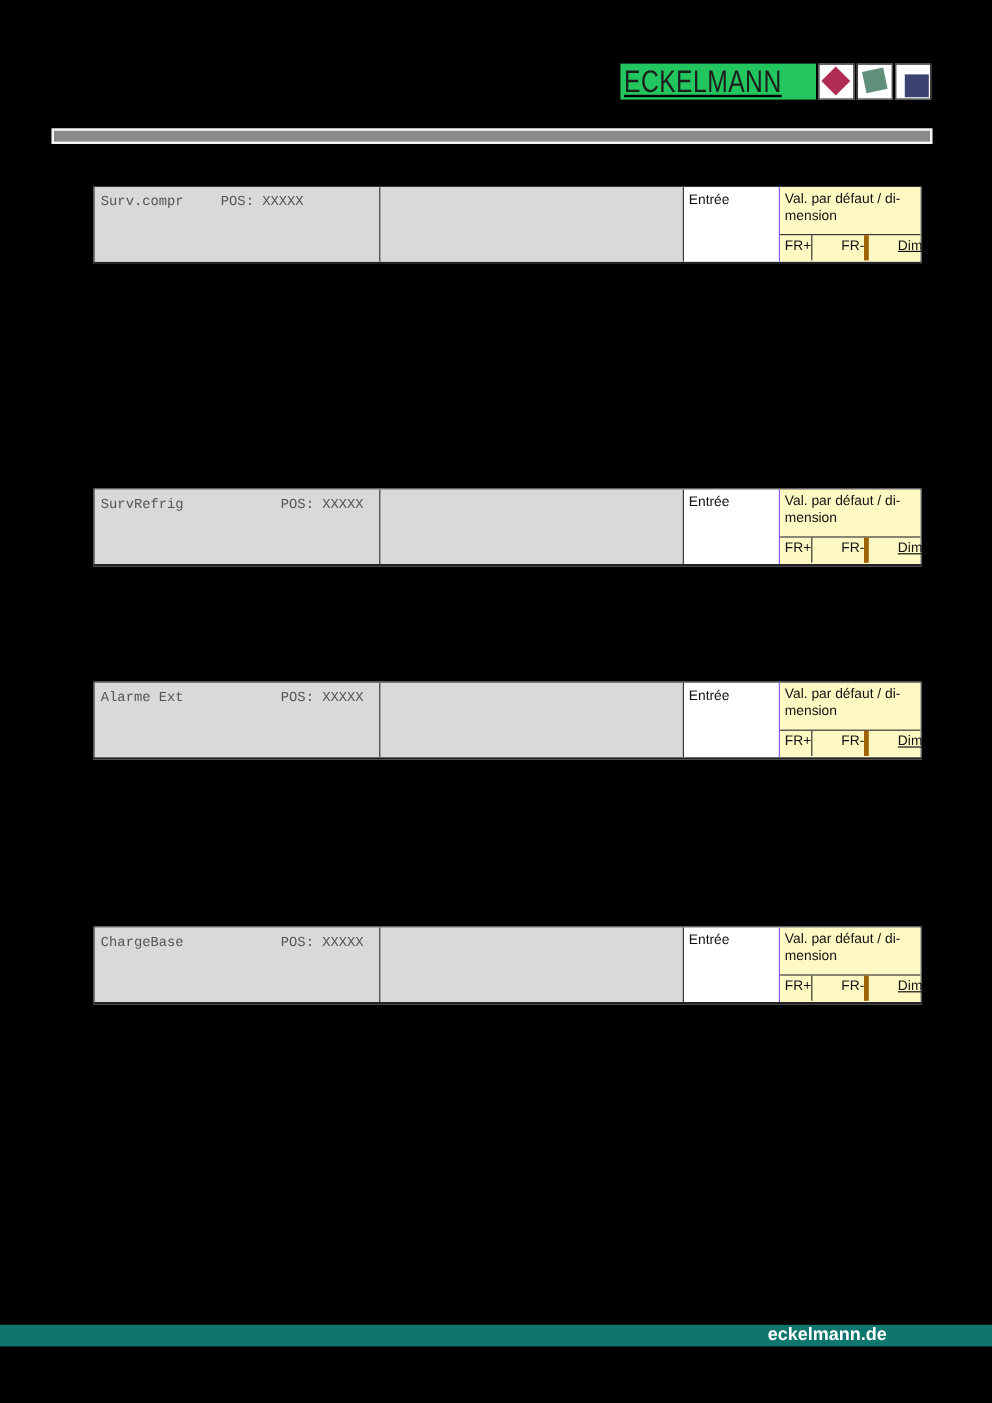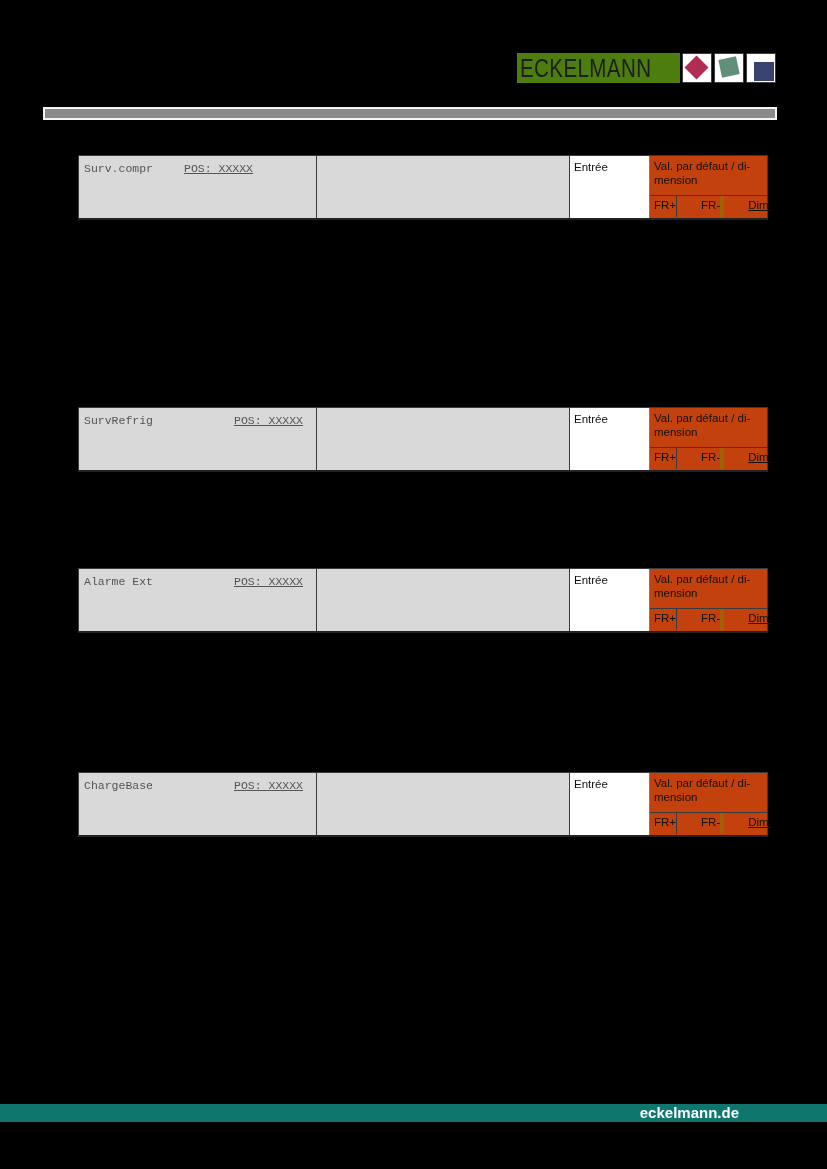--- a/index.html
+++ b/index.html
@@ -4,21 +4,21 @@
 <style>
   html,body{margin:0;padding:0;}
   body{
     width:827px;height:1169px;position:relative;overflow:hidden;
     background:#000000;
     font-family:"Liberation Sans",sans-serif;
   }
 
   
   .logo{position:absolute;left:517px;top:53px;height:30px;display:flex;align-items:stretch;gap:2px;}
-  .logo-textbox{background:#4d7c0f;width:157px;display:flex;align-items:center;padding:0 3px;overflow:hidden;}
+  .logo-textbox{background:#22c55e;width:157px;display:flex;align-items:center;padding:0 3px;overflow:hidden;text-decoration:underline;}
   .logo-textbox span{
     font-size:26px;font-weight:300;color:#1d1d1d;white-space:nowrap;
     letter-spacing:0.5px;transform:scaleX(0.79);transform-origin:left center;
   }
   .sq-box{width:28px;height:28px;background:#ffffff;border:1px solid #3c3c3c;position:relative;overflow:hidden;}
   .sq{position:absolute;}
   .sq-red{width:17px;height:17px;left:5px;top:5px;background:#b02c52;transform:rotate(45deg);}
   .sq-green{width:18px;height:18px;left:5px;top:4px;background:#61907a;transform:rotate(-12deg);}
   .sq-blue{width:20px;height:19px;right:1px;bottom:1px;background:#3a4270;}
 
@@ -35,25 +35,25 @@
     border:1px solid #3a3a3a;border-bottom:2px solid #222222;background:#ffffff;
   }
   .t1{top:155px;}.t2{top:407px;}.t3{top:568px;}.t4{top:772px;}
   .cell{box-sizing:border-box;height:62px;}
   .name-cell{
     background:#d9d9d9;border-right:1px solid #3a3a3a;position:relative;
     padding:6px 0 14px 5px;
     font-family:"Liberation Mono","DejaVu Sans Mono",monospace;
     font-size:11.5px;color:#555555;white-space:nowrap;
   }
-  .pos{position:absolute;top:6px;left:155px;text-decoration:underline;}
+  .pos{position:absolute;top:6px;left:155px;}
   .pos-near .pos{left:105px;}
   .blank-cell{background:#d9d9d9;border-right:1px solid #3a3a3a;}
   .entry-cell{background:#ffffff;border-right:1px solid #8b5cf6;padding:5px 0 0 4px;font-size:11.5px;color:#111111;}
-  .defaults-col{box-sizing:border-box;height:62px;display:flex;flex-direction:column;background:#c2410c;}
+  .defaults-col{box-sizing:border-box;height:62px;display:flex;flex-direction:column;background:#fef9c3;}
   .defaults-head{
     box-sizing:border-box;height:40px;border-bottom:1px solid #3a3a3a;
     padding:4px 3px 0 4px;font-size:11.5px;color:#111111;line-height:1.2;
   }
   .defaults-sub{display:flex;height:21px;gap:20px;}
   .sub-cell{box-sizing:border-box;padding:3px 0 0 4px;font-size:11.5px;color:#111111;}
   .sub-frplus{width:39px;border-right:1px solid #3a3a3a;}
   .sub-frminus{width:38px;border-right:4px solid #a16207;}
   .sub-dim{width:40px;text-decoration:underline;}
 

